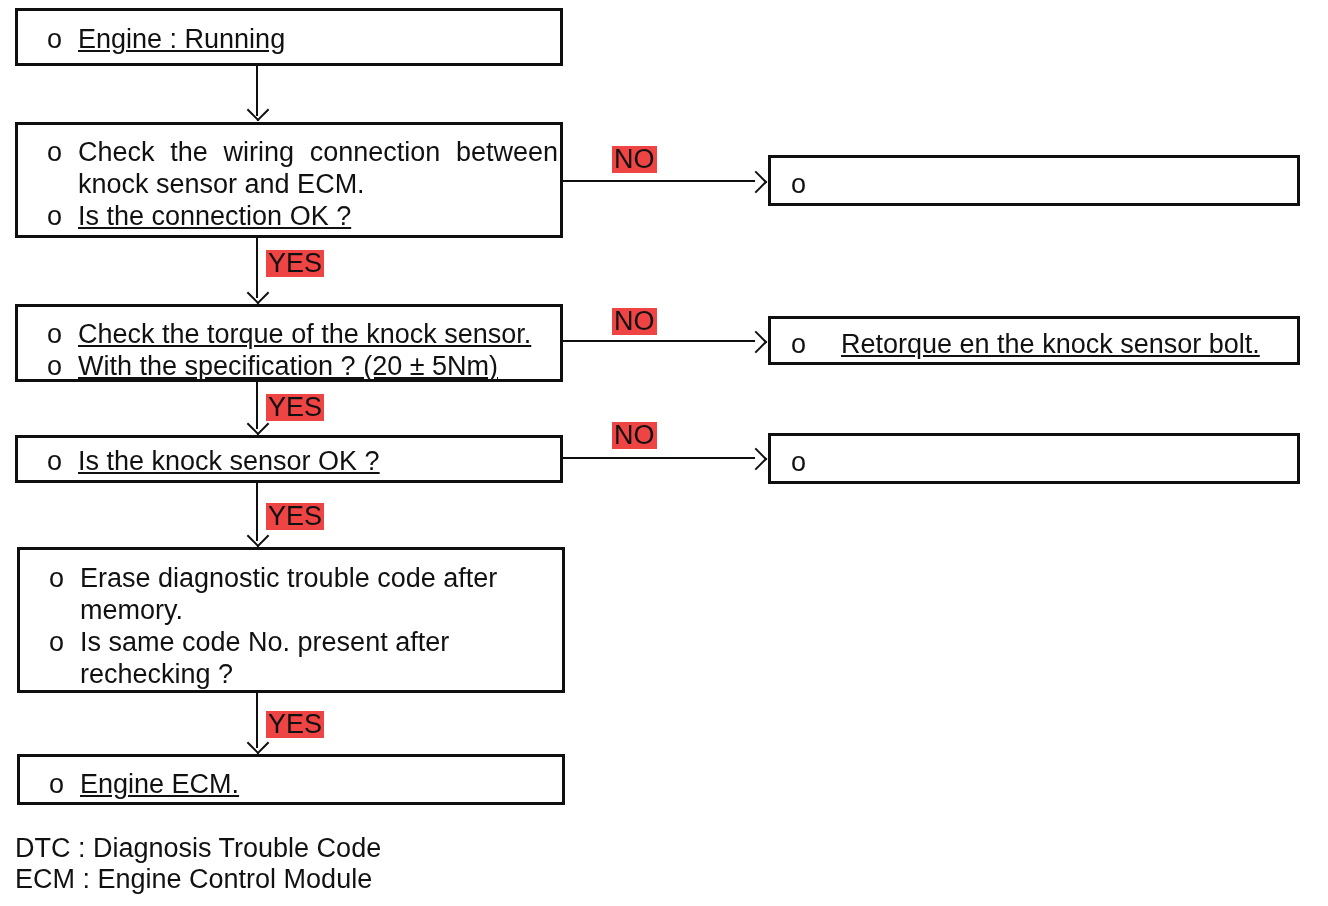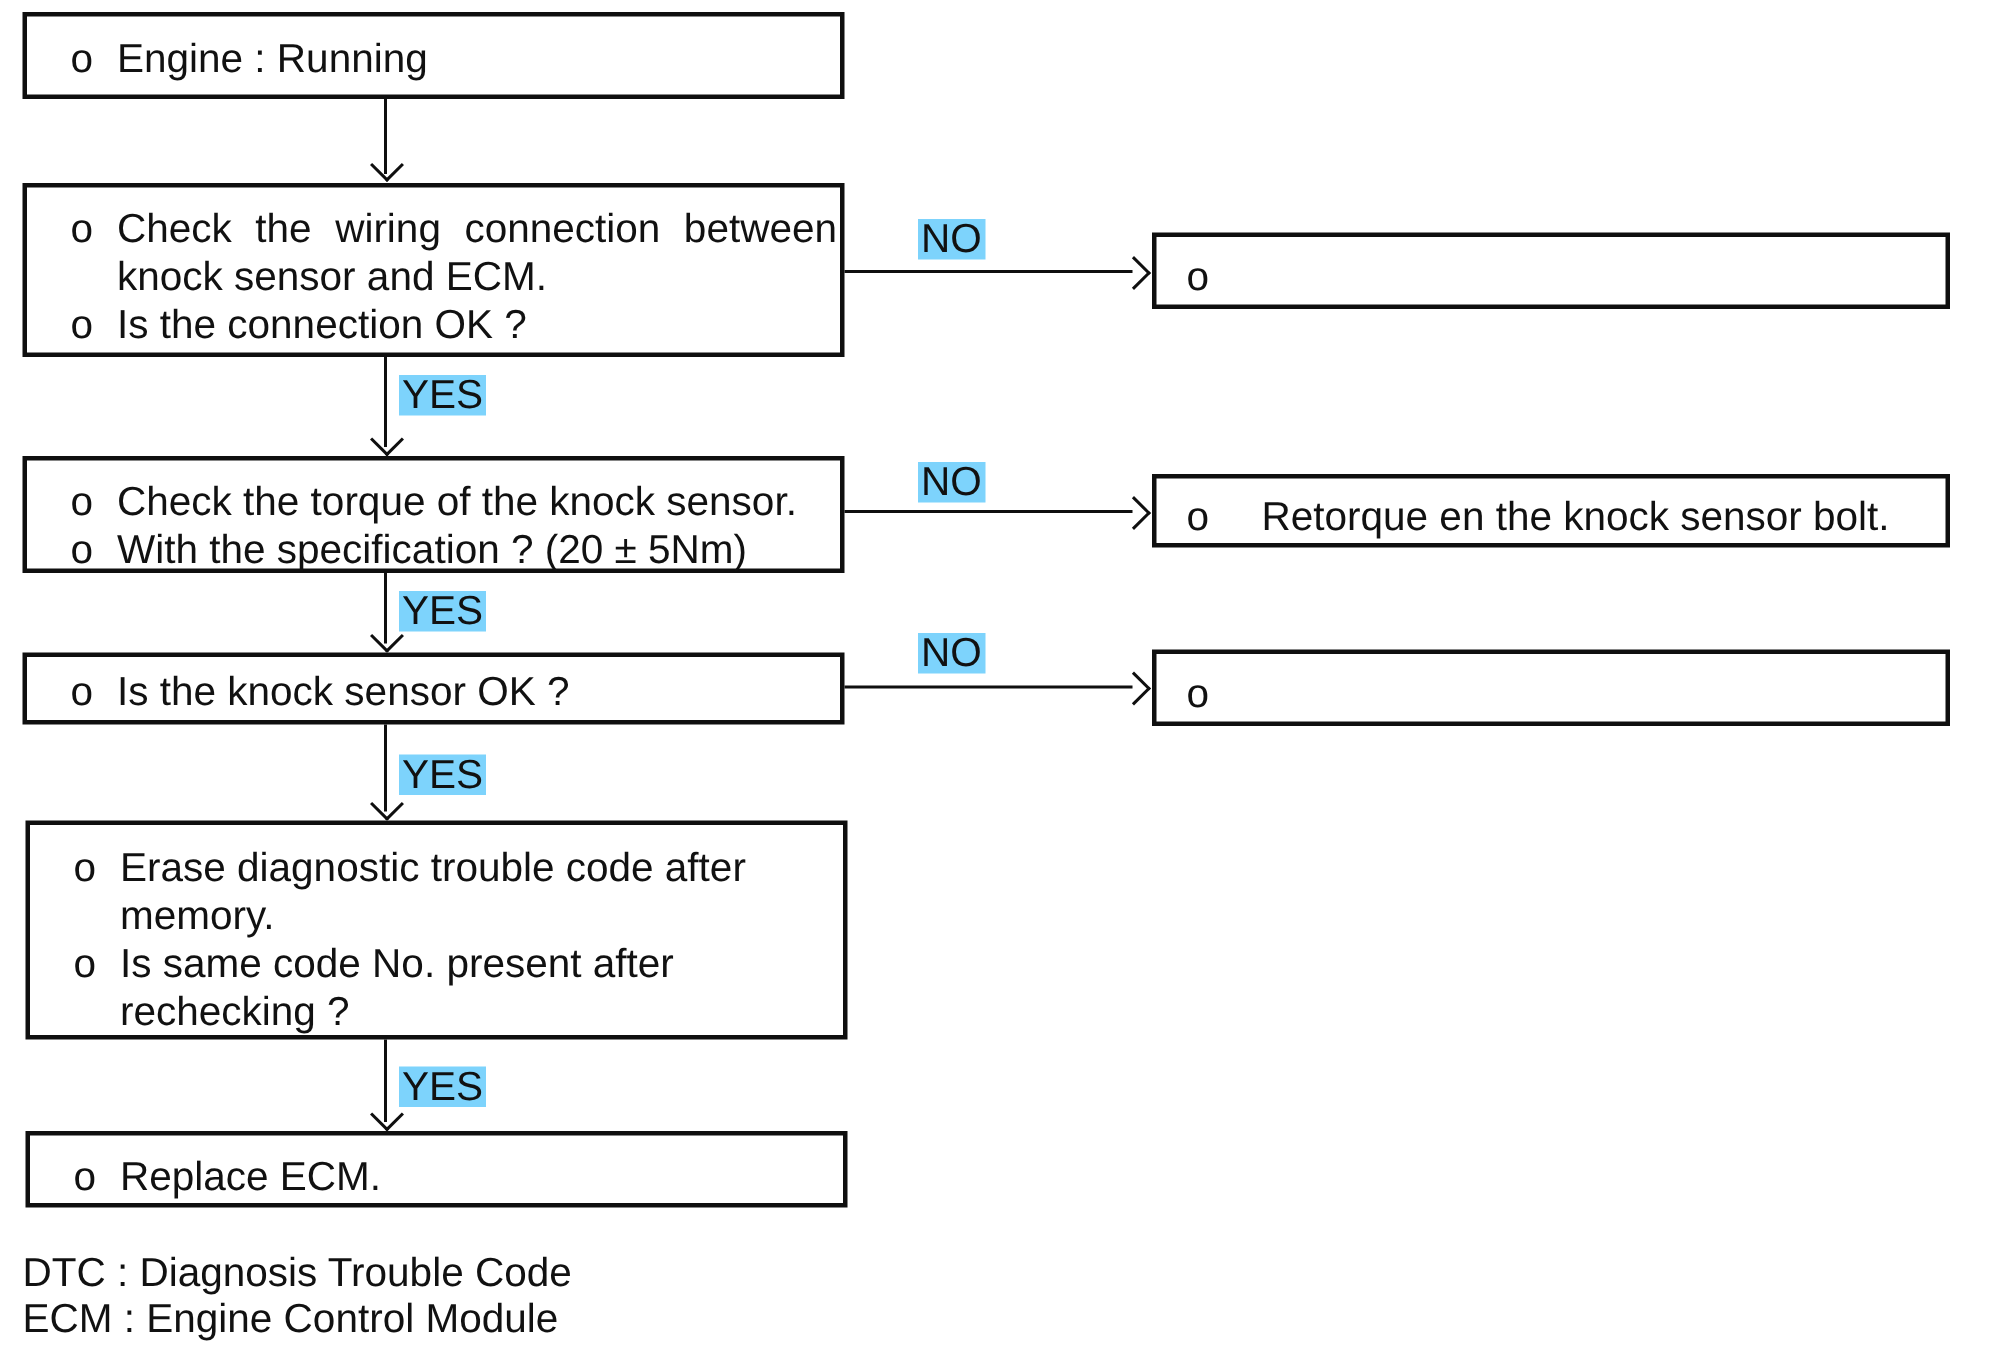--- a/index.html
+++ b/index.html
@@ -4,31 +4,31 @@
 <style>
   html,body{margin:0;padding:0;background:#fff;}
   body{width:1328px;height:906px;position:relative;overflow:hidden;
        font-family:"Liberation Sans","DejaVu Sans",sans-serif;color:#111;}
   .stage{position:absolute;left:0;top:0;width:1328px;height:906px;}
   .box{position:absolute;border:3px solid #0f0f0f;background:#fff;box-sizing:border-box;}
   .row{display:flex;line-height:32px;font-size:27px;}
   .bullet{flex:0 0 60px;padding-left:29px;box-sizing:border-box;}
   .rbox .bullet{flex:0 0 70px;padding-left:20px;}
   .txt{flex:1;padding-right:2px;}
-  .nowrap{white-space:nowrap;}
+  .nowrap{white-space:nowrap;text-decoration:underline;}
   .justify{text-align:justify;}
   .vline{position:absolute;width:2px;background:#0f0f0f;}
   .hline{position:absolute;height:2px;background:#0f0f0f;}
   .chev-down{position:absolute;width:14px;height:14px;
     border-right:2.5px solid #0f0f0f;border-bottom:2.5px solid #0f0f0f;
     transform:rotate(45deg);}
   .chev-right{position:absolute;width:14px;height:14px;
     border-top:2.5px solid #0f0f0f;border-right:2.5px solid #0f0f0f;
     transform:rotate(45deg);}
-  .lbl{position:absolute;font-size:27px;line-height:27px;background:#7dd3fc;padding:0 2px;}
+  .lbl{position:absolute;font-size:27px;line-height:27px;background:#ef4444;padding:0 2px;}
   .legend{position:absolute;font-size:27px;line-height:30px;}
 </style>
 </head>
 <body>
 
 <div class="stage">
 
   <div class="box" style="left:15px;top:8px;width:548px;height:58px;padding-top:12px;">
     <div class="row">
       <span class="bullet">o</span>
@@ -119,20 +119,20 @@
     </div>
   </div>
 
   <div class="vline" style="left:256px;top:693px;height:55px;"></div>
   <div class="lbl" style="left:266px;top:711px;">YES</div>
   <div class="chev-down" style="left:250px;top:735px;"></div>
 
   <div class="box" style="left:17px;top:754px;width:548px;height:51px;padding-top:11px;">
     <div class="row">
       <span class="bullet">o</span>
-      <span class="txt nowrap">Replace ECM.</span>
+      <span class="txt nowrap">Engine ECM.</span>
     </div>
   </div>
 
   <div class="legend" style="left:15px;top:833px;">DTC : Diagnosis Trouble Code</div>
   <div class="legend" style="left:15px;top:864px;">ECM : Engine Control Module</div>
 
 </div>
 
 </body></html>

